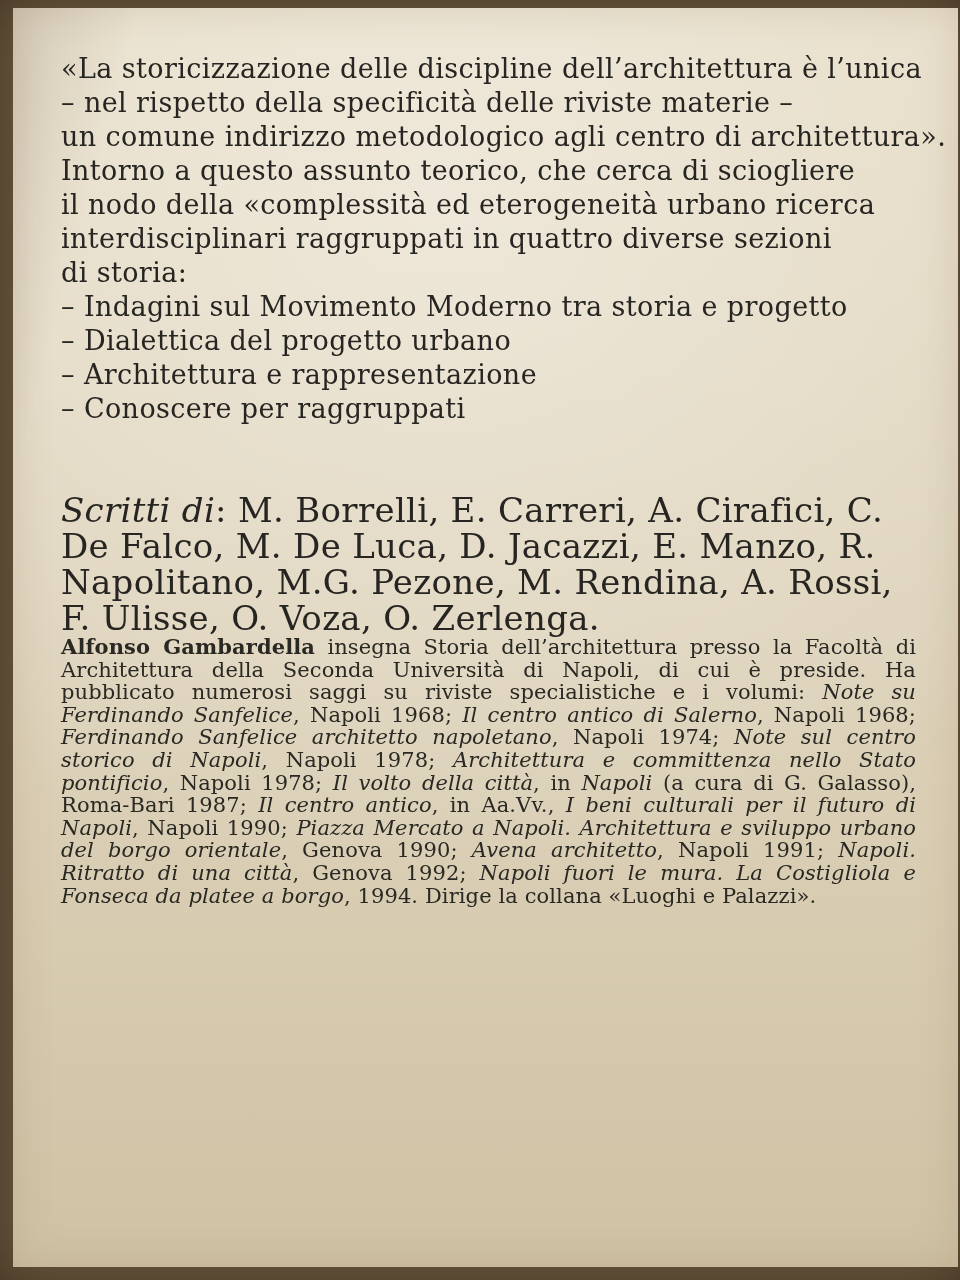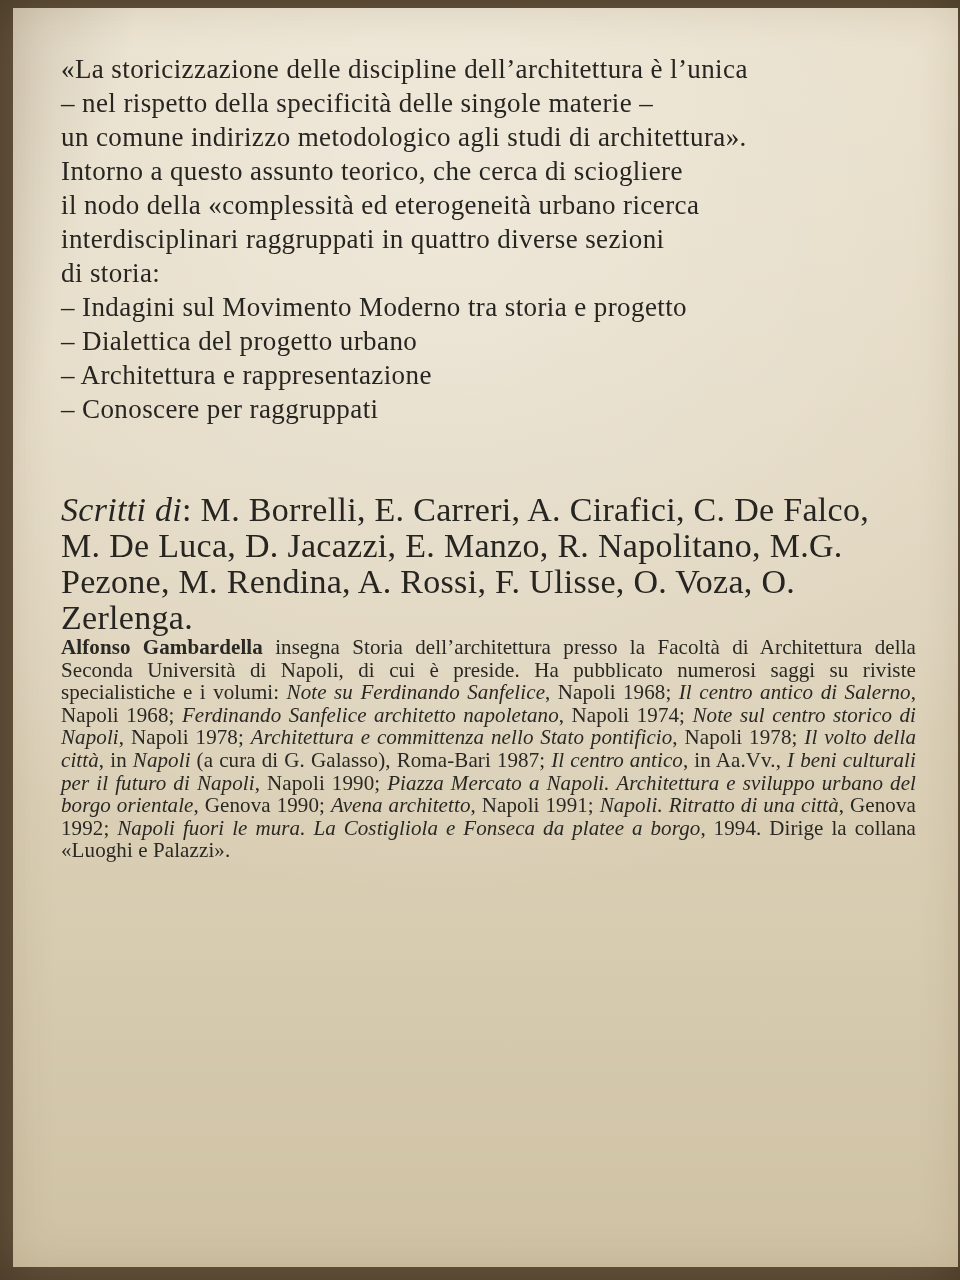--- a/index.html
+++ b/index.html
@@ -21,21 +21,20 @@
     top: 8px;
     left: 13px;
     right: 2px;
     bottom: 13px;
     background:
       radial-gradient(130% 90% at 45% 16%, rgba(255,255,255,0.38), rgba(255,255,255,0) 62%),
       linear-gradient(105deg, rgba(90,70,40,0.20), rgba(0,0,0,0) 10%),
       linear-gradient(180deg, #e7ddc7 0%, #ded3bb 50%, #cfc2a4 100%);
     box-shadow: inset 0 0 40px rgba(120,95,60,0.18);
     color: #262420;
-    font-family: Liberation Serif, serif;
   }
   .content {
     padding: 44px 42px 0 48px;
   }
   .quote-block {
     font-size: 27px;
     line-height: 34px;
     letter-spacing: 0.4px;
     color: #272521;
   }
@@ -63,22 +62,22 @@
 </style>
 </head>
 <body>
 
 <div class="photo">
   <div class="paper">
     <div class="content">
 
       <div class="quote-block">
           <div class="quote-line">«La storicizzazione delle discipline dell’architettura è l’unica</div>
-          <div class="quote-line">– nel rispetto della specificità delle singole materie –</div>
-          <div class="quote-line">un comune indirizzo metodologico agli studi di architettura».</div>
+          <div class="quote-line">– nel rispetto della specificità delle riviste materie –</div>
+          <div class="quote-line">un comune indirizzo metodologico agli centro di architettura».</div>
           <div class="quote-line">Intorno a questo assunto teorico, che cerca di sciogliere</div>
           <div class="quote-line">il nodo della «complessità ed eterogeneità urbano ricerca</div>
           <div class="quote-line">interdisciplinari raggruppati in quattro diverse sezioni</div>
           <div class="quote-line">di storia:</div>
           <div class="quote-line">– Indagini sul Movimento Moderno tra storia e progetto</div>
           <div class="quote-line">– Dialettica del progetto urbano</div>
           <div class="quote-line">– Architettura e rappresentazione</div>
           <div class="quote-line">– Conoscere per raggruppati</div>
         </div>
 

